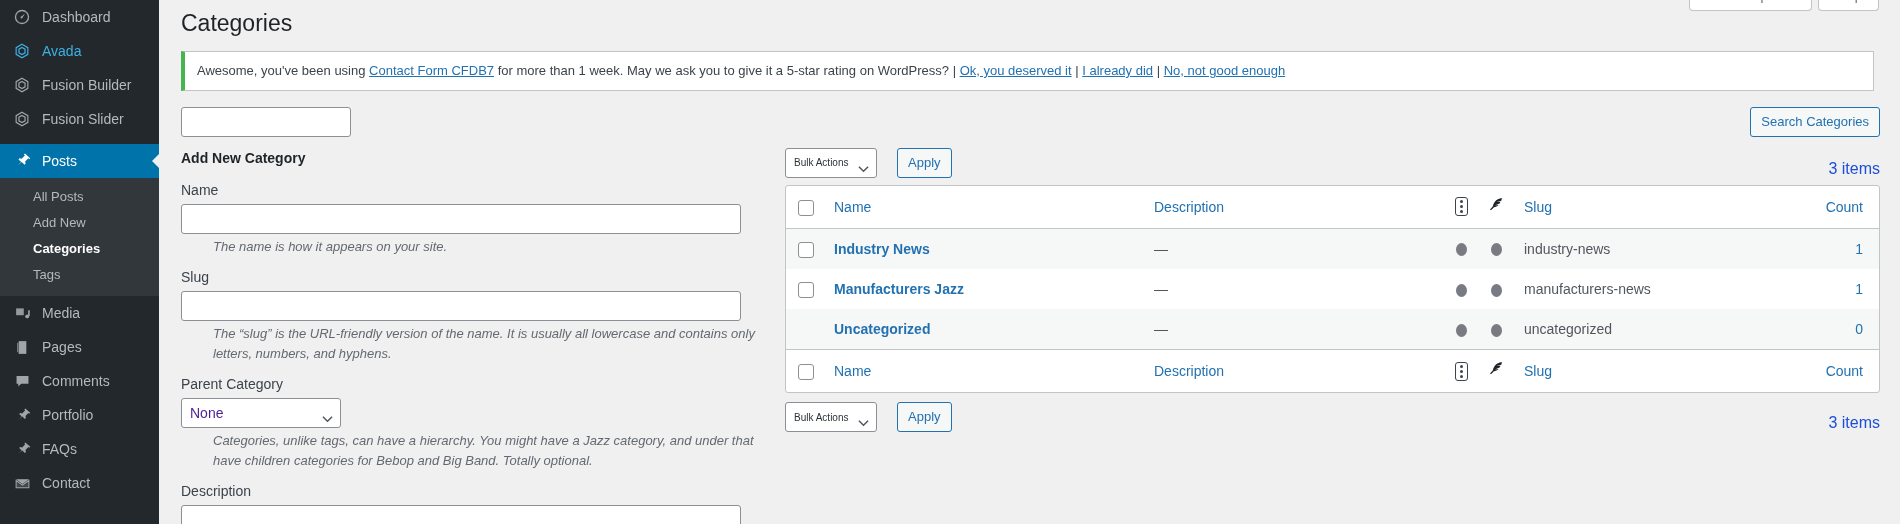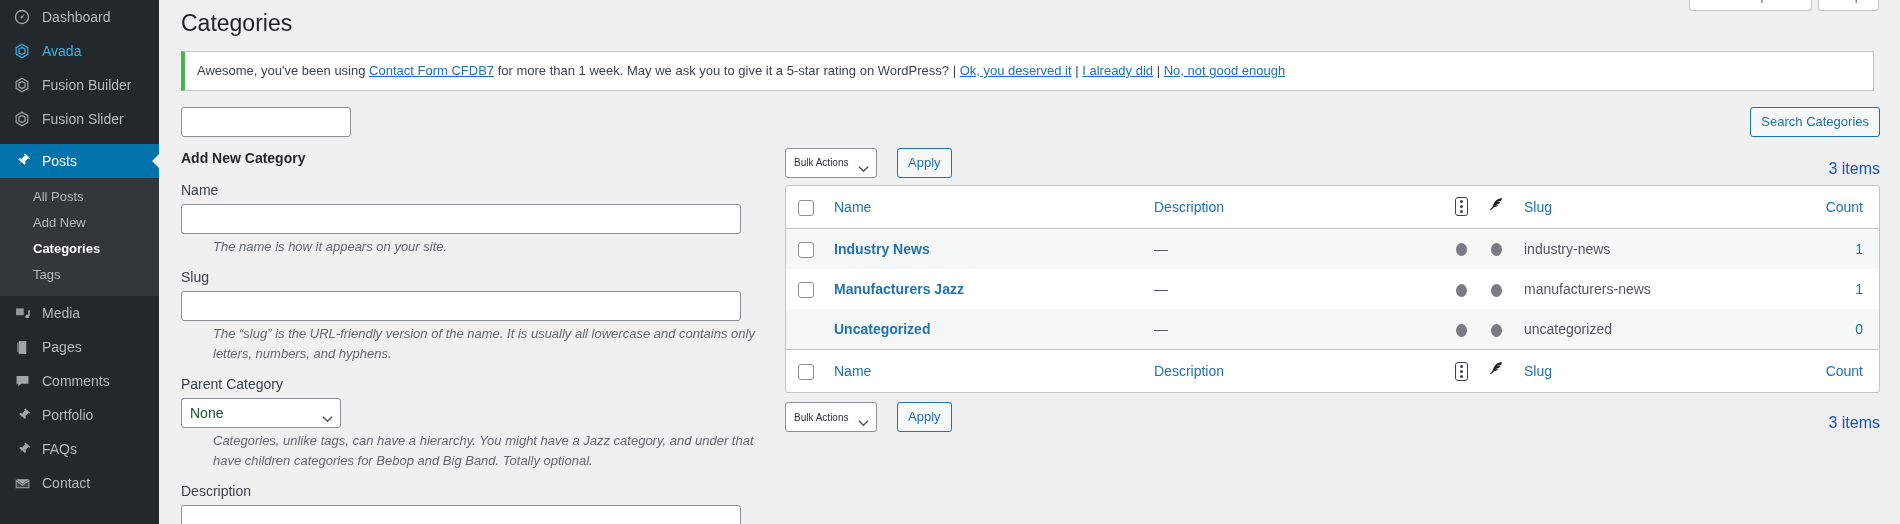--- a/index.html
+++ b/index.html
@@ -115,21 +115,21 @@
   .form-field textarea {
     width: 560px; border: 1px solid #8c8f94; border-radius: 3px;
     background: #fff; font-size: 14px; color: #2c3338;
     padding: 5px 8px; font-family: "Liberation Sans", sans-serif;
   }
   .form-field input[type=text] { height: 30px; }
   .form-field textarea { height: 90px; resize: none; }
   .form-select {
     height: 30px; width: 160px;
     border: 1px solid #8c8f94; border-radius: 3px;
-    background: #fff; font-size: 14px; color: #14532d;
+    background: #fff; font-size: 14px; color: #4c1d95;
     padding: 0 24px 0 8px;
     -webkit-appearance: none; appearance: none;
     font-family: "Liberation Sans", sans-serif;
   }
   .select-wrap { position: relative; display: inline-block; }
   .select-wrap .chev {
     position: absolute; right: 8px; top: 11px;
     pointer-events: none; color: #50575e;
   }
   .field-desc {

